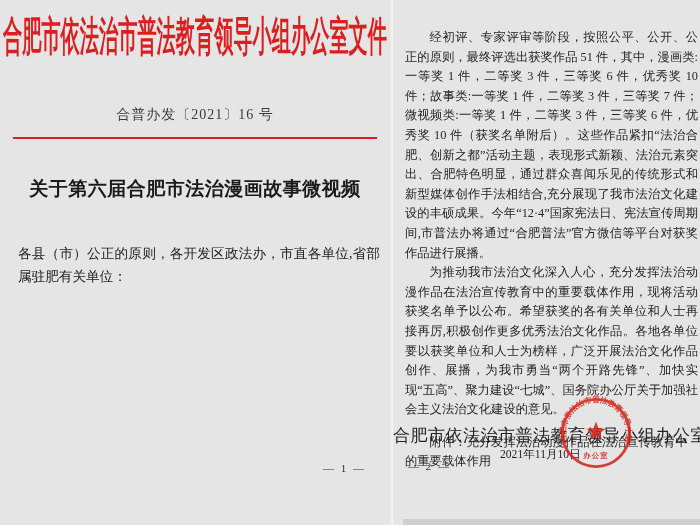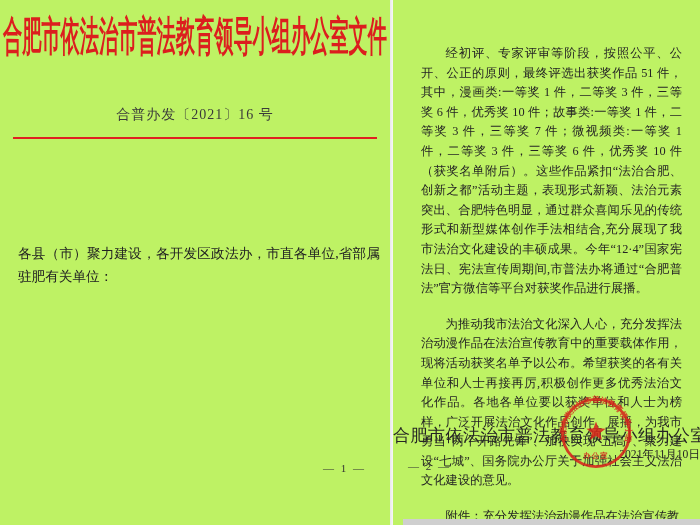--- a/index.html
+++ b/index.html
@@ -2,21 +2,21 @@
 <html><head>
 <meta charset="utf-8">
 <style>
   html,body{margin:0;padding:0;}
   body{
     width:700px;height:525px;overflow:hidden;background:#ffffff;
     font-family:"Liberation Serif","DejaVu Serif",serif;
     -webkit-font-smoothing:antialiased;
   }
   .canvas{position:relative;width:700px;height:525px;background:#fdfdfd;}
-  .page{position:absolute;top:0;height:525px;background:#bef264;}
+  .page{position:absolute;top:0;height:525px;background:#e5e5e5;}
   .page-left{left:0;width:390px;}
   .page-right{left:393px;width:307px;}
   .page-divider{position:absolute;left:390px;top:0;width:3px;height:525px;
     background:linear-gradient(90deg,#e9e9e9,#f7f7f7);}
   
   .red-header{
     position:absolute;left:0;top:10px;width:390px;height:52px;
     display:flex;align-items:center;justify-content:center;overflow:visible;
   }
   .red-header span{
@@ -44,28 +44,28 @@
   }
   .left-body p{margin:0;}
   .left-body .para{text-indent:2em;}
   .pageno{font-size:11px;color:#333;letter-spacing:2px;white-space:nowrap;}
   .pageno-left{position:absolute;top:462px;right:24px;}
   
   .right-body{
     position:absolute;left:12px;top:28px;width:293px;
     font-size:12.3px;line-height:19.6px;color:#242424;text-align:justify;
   }
-  .right-body p{margin:16px;text-indent:2em;}
+  .right-body p{margin:0;text-indent:2em;}
   .attachment{margin-top:13px !important;text-align:left;}
   .sig-line{
     position:absolute;top:424px;left:0;width:305px;text-align:right;
     font-size:17px;color:#242424;letter-spacing:0.5px;white-space:nowrap;
   }
   .date-line{
-    position:absolute;top:447px;left:107px;width:200px;text-align:right;
+    position:absolute;top:447px;left:107px;width:200px;text-align:left;
     font-size:11.6px;color:#242424;
   }
   .pageno-right{position:absolute;top:460px;left:15px;}
   
   .seal{
     position:absolute;left:165px;top:395px;width:76px;height:76px;
     opacity:0.88;pointer-events:none;
   }
   
   .gray-strip{position:absolute;left:10px;top:519px;width:297px;height:6px;background:#cfcfcf;}
@@ -79,24 +79,25 @@
 
     <div class="red-header">
       <span>合肥市依法治市普法教育领导小组办公室文件</span>
     </div>
 
     <div class="doc-no">合普办发〔2021〕16 号</div>
 
     <div class="red-rule"></div>
 
     <div class="doc-title">
+      <div>关于第六届合肥市法治漫画故事微视频</div>
     </div>
 
     <div class="left-body">
-      <p class="salutation">各县（市）聚力建设，各开发区政法办，市直各单位,省部属驻肥有关单位：</p>
+      <p class="salutation">各县（市）公正的原则，各开发区政法办，市直各单位,省部属驻肥有关单位：</p>
     </div>
 
     <div class="pageno pageno-left">— 1 —</div>
   </div>
 
   <div class="page-divider"></div>
 
   <div class="page page-right">
 
     <div class="right-body">

